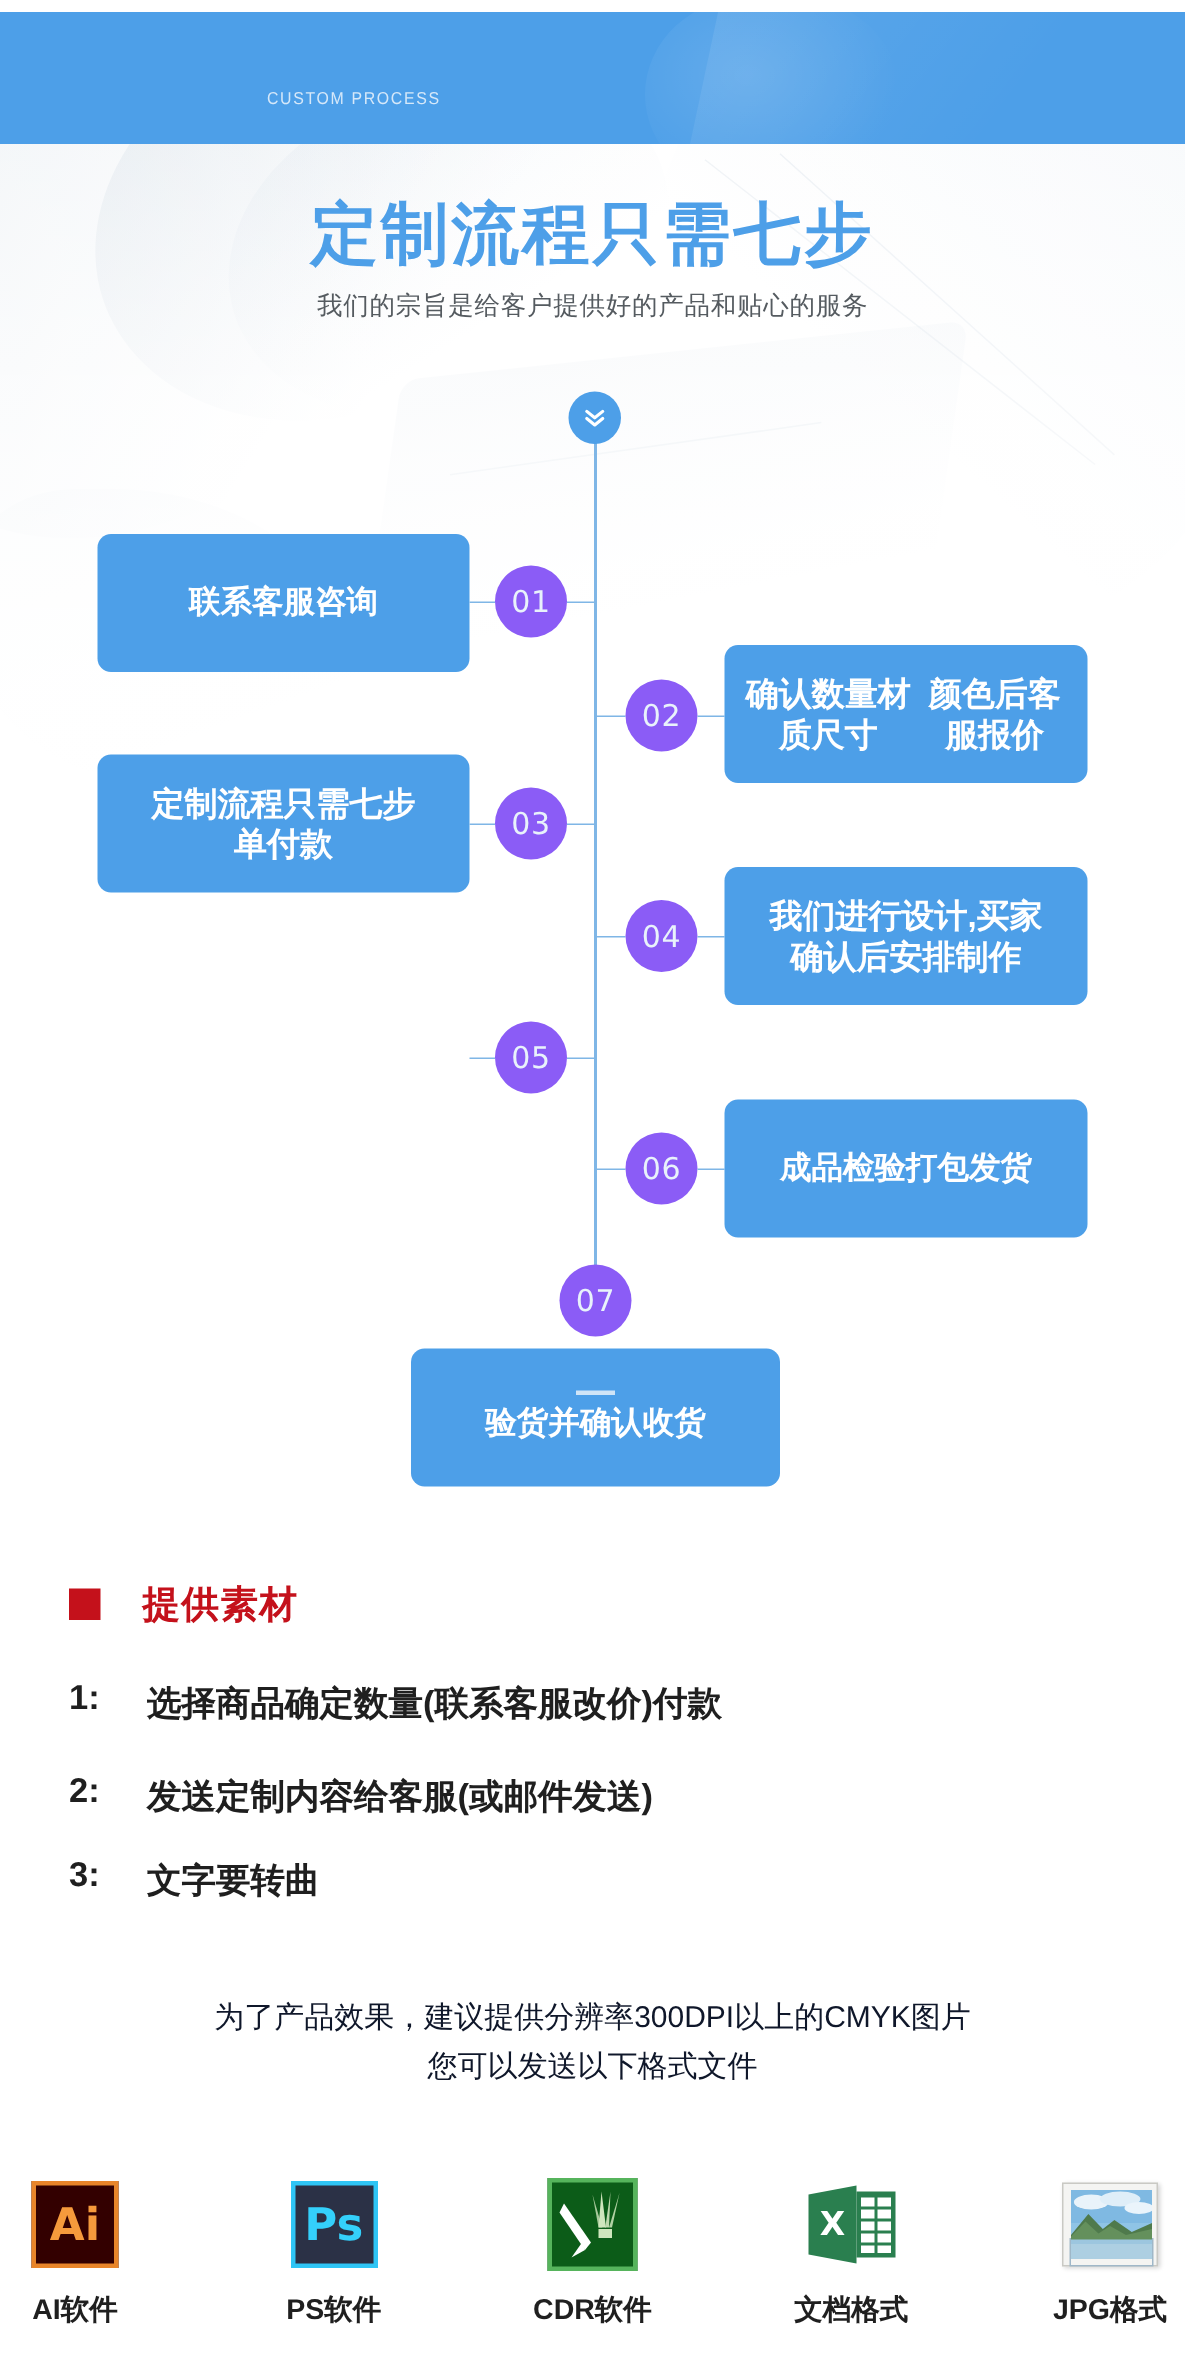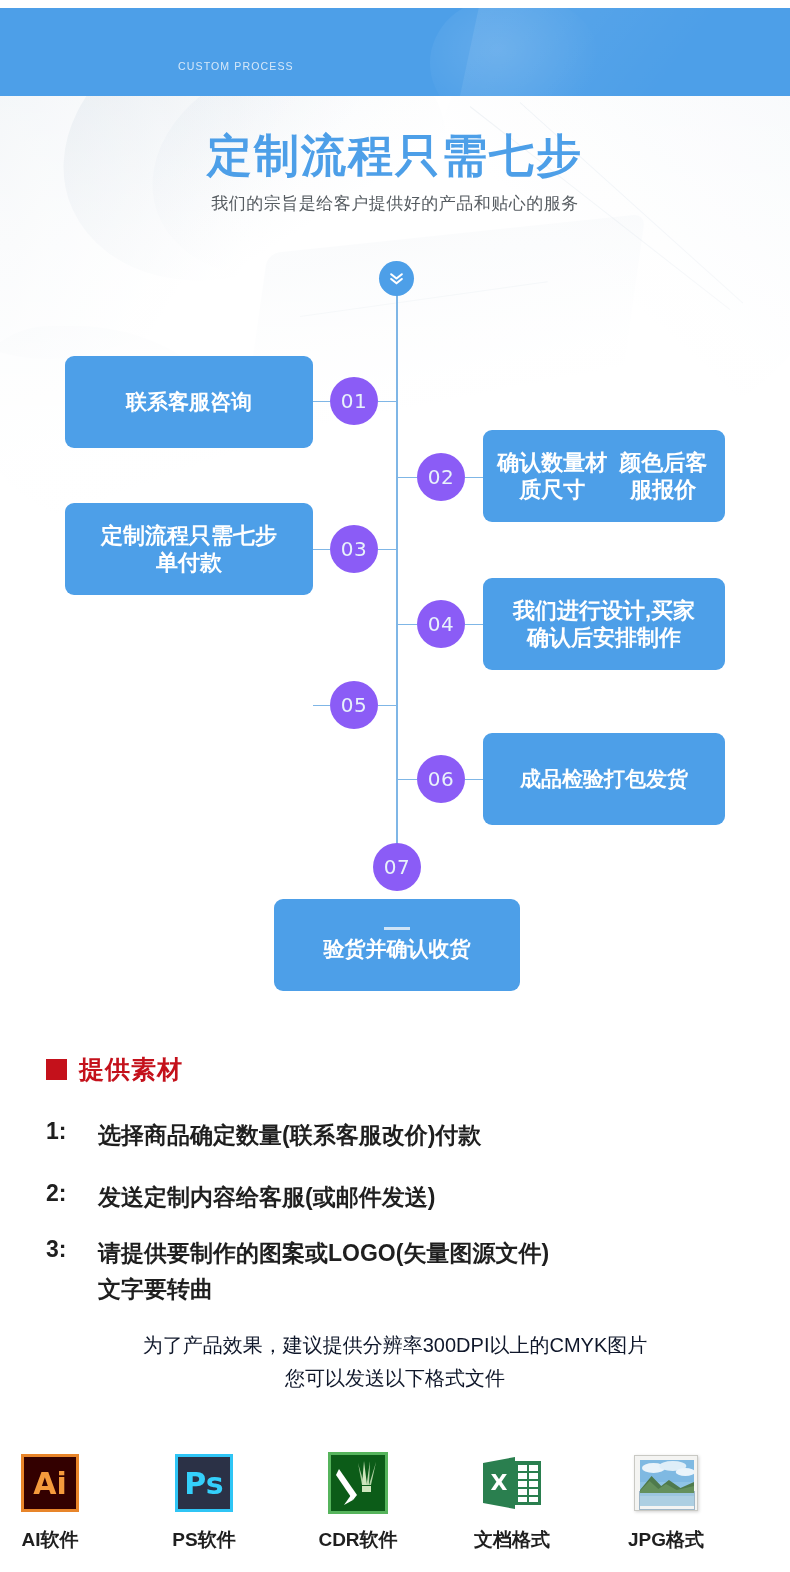--- a/index.html
+++ b/index.html
@@ -112,35 +112,35 @@
     display:flex; align-items:center; justify-content:center; text-align:center;
     padding:6px 10px;
   }
   .box.big { font-size:22px; }
   .box7 { flex-direction:column; }
   .box7 .minidash { width:26px; height:3px; background:#cfe4f7; margin-bottom:6px; }
 
   
   .mat-head { position:absolute; left:46px; top:1053px; display:flex; align-items:center; }
   .mat-square { width:21px; height:21px; background:#c4111b; }
-  .mat-head-text { margin-left:12px; color:#c4111b; font-size:25px; font-weight:bold; letter-spacing:1px; }
+  .mat-head-text { margin-left:28px; color:#c4111b; font-size:25px; font-weight:bold; letter-spacing:1px; }
 
   .mat-item { position:absolute; display:flex; color:#1f1f1f; }
   .mat-num { font-size:23px; font-weight:bold; width:52px; flex:0 0 52px; }
   .mat-text { font-size:23px; font-weight:bold; line-height:1.55; }
 
   .note {
     position:absolute; left:0; width:790px; text-align:center;
     color:#0f172a; font-size:20px; line-height:1.65;
   }
 
   
   .formats {
     position:absolute; left:0; top:1448px; width:790px;
-    display:flex; justify-content:flex-start; gap:54px;
+    display:flex; justify-content:space-between; gap:54px;
   }
   .fmt { width:100px; display:flex; flex-direction:column; align-items:center; }
   .fmt-glyph { width:66px; height:70px; display:flex; align-items:center; justify-content:center; }
   .fmt-label { margin-top:9px; font-size:19px; font-weight:bold; color:#1f1f1f; white-space:nowrap; }
 
   .ai-ico {
     width:58px; height:58px; background:#330000; border:3px solid #e8852a;
     display:flex; align-items:center; justify-content:center;
     color:#f59a3c; font-size:30px; font-weight:bold; font-family:"DejaVu Sans","Liberation Sans",sans-serif;
   }
@@ -257,21 +257,20 @@
   </div>
 
   <div class="mat-item" style="left:46px; top:1180px;">
     <span class="mat-num">2:</span>
     <span class="mat-text">发送定制内容给客服(或邮件发送)</span>
   </div>
 
   <div class="mat-item" style="left:46px; top:1236px;">
     <span class="mat-num">3:</span>
     <span class="mat-text">
-      <span style="display:block;">请提供要制作的图案或LOGO(矢量图源文件)</span>
       <span style="display:block;">文字要转曲</span>
     </span>
   </div>
 
   <div class="note" style="top:1329px;">为了产品效果，建议提供分辨率300DPI以上的CMYK图片</div>
   <div class="note" style="top:1362px;">您可以发送以下格式文件</div>
 
   <div class="formats">
 
     <div class="fmt">

